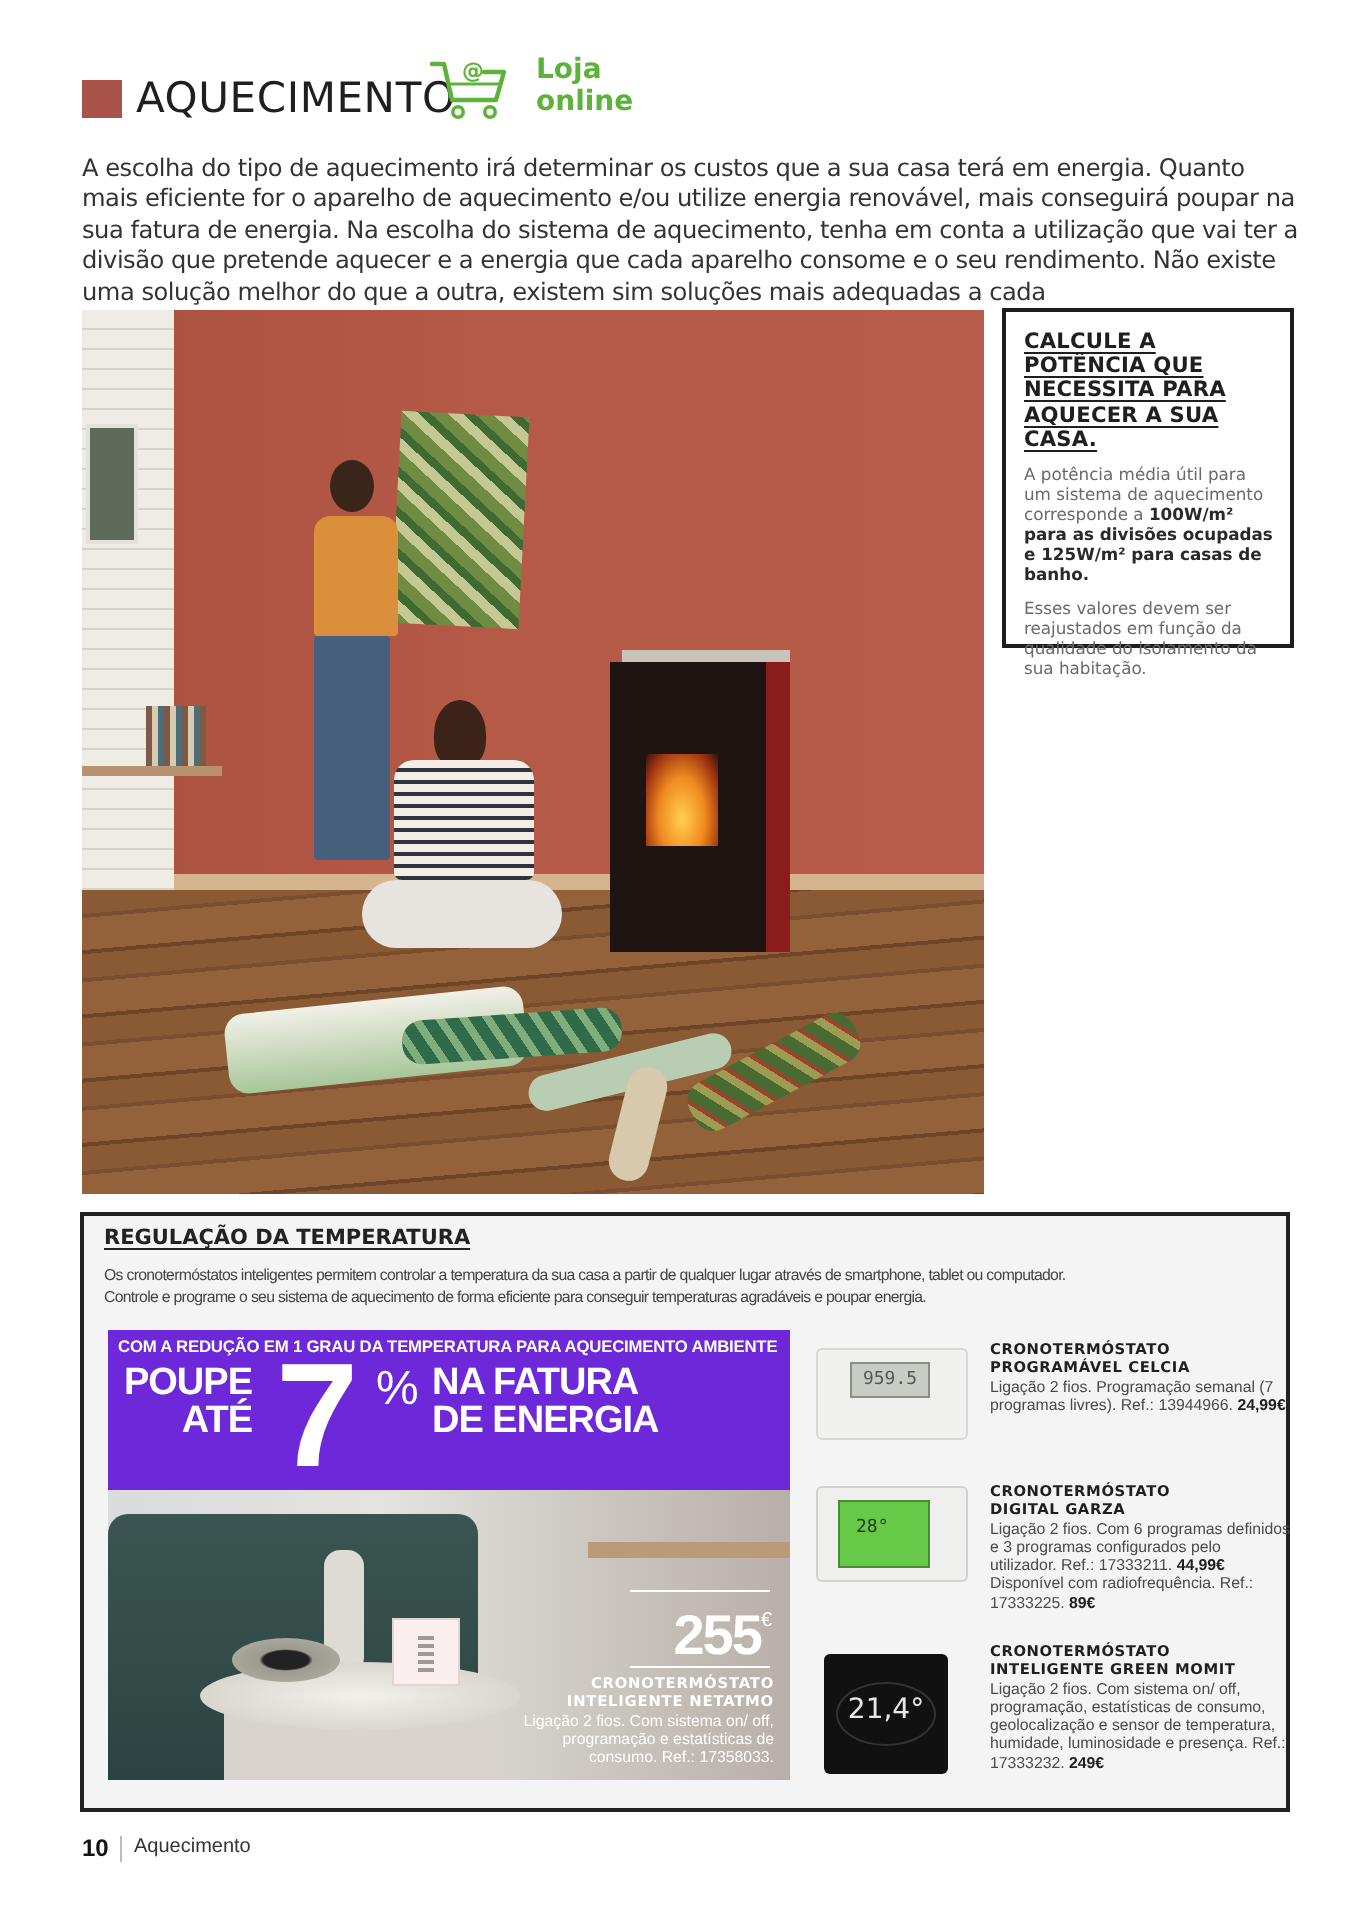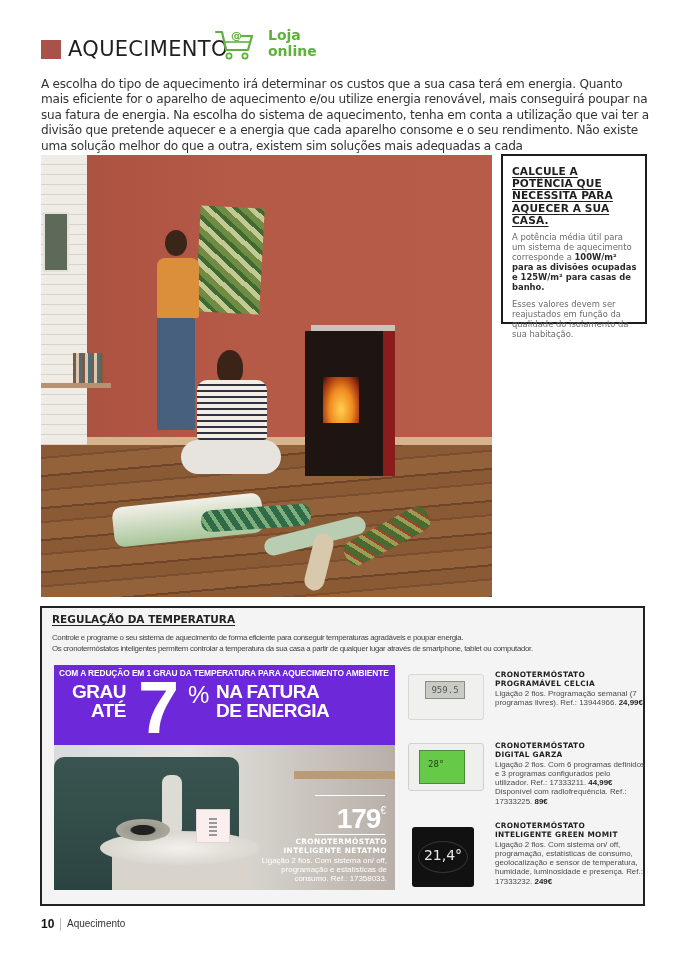--- a/index.html
+++ b/index.html
@@ -145,49 +145,49 @@
 
 <div class="calc">
   <div class="calc-title">CALCULE A POTÊNCIA QUE NECESSITA PARA AQUECER A SUA CASA.</div>
   <p class="calc-p"><span>A potência média útil para um sistema de aquecimento corresponde a </span><b>100W/m² para as divisões ocupadas e 125W/m² para casas de banho.</b></p>
   <p class="calc-p">Esses valores devem ser reajustados em função da qualidade do isolamento da sua habitação.</p>
 </div>
 
 <div class="reg">
   <div class="reg-title">REGULAÇÃO DA TEMPERATURA</div>
   <div class="reg-text">
+    <div>Os cronotermóstatos inteligentes permitem controlar a temperatura da sua casa a partir de qualquer lugar através de smartphone, tablet ou computador.</div>
     <div>Controle e programe o seu sistema de aquecimento de forma eficiente para conseguir temperaturas agradáveis e poupar energia.</div>
-    <div>Os cronotermóstatos inteligentes permitem controlar a temperatura da sua casa a partir de qualquer lugar através de smartphone, tablet ou computador.</div>
   </div>
 
   <div class="promo">
     <div class="promo-top">COM A REDUÇÃO EM 1 GRAU DA TEMPERATURA PARA AQUECIMENTO AMBIENTE</div>
     <div class="poupe">
-      <div>GRAU</div>
+      <div>POUPE</div>
       <div>ATÉ</div>
     </div>
     <div class="seven">7</div>
     <div class="pct">%</div>
     <div class="nafatura">
       <div>NA FATURA</div>
       <div>DE ENERGIA</div>
     </div>
   </div>
 
   <div class="netatmo">
     <div class="bg-table"></div>
     <div class="sofa"></div>
     <div class="vase"></div>
     <div class="table-leg"></div>
     <div class="table-top"></div>
     <div class="bowl"></div>
     <div class="device"></div>
     <div class="price-wrap">
       <div class="price-line"></div>
-      <div class="price"><span>179</span><sup>€</sup></div>
+      <div class="price"><span>255</span><sup>€</sup></div>
       <div class="price-line"></div>
     </div>
     <div class="netatmo-text">
       <div class="pname">CRONOTERMÓSTATO</div>
       <div class="pname">INTELIGENTE NETATMO</div>
       <div>Ligação 2 fios. Com sistema on/ off, programação e estatísticas de consumo. Ref.: 17358033.</div>
     </div>
   </div>
 
   <div class="prod" style="top:62px;">

